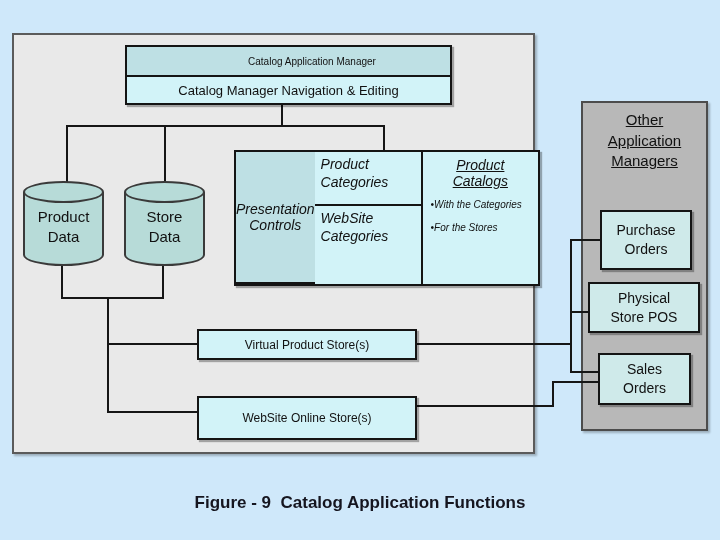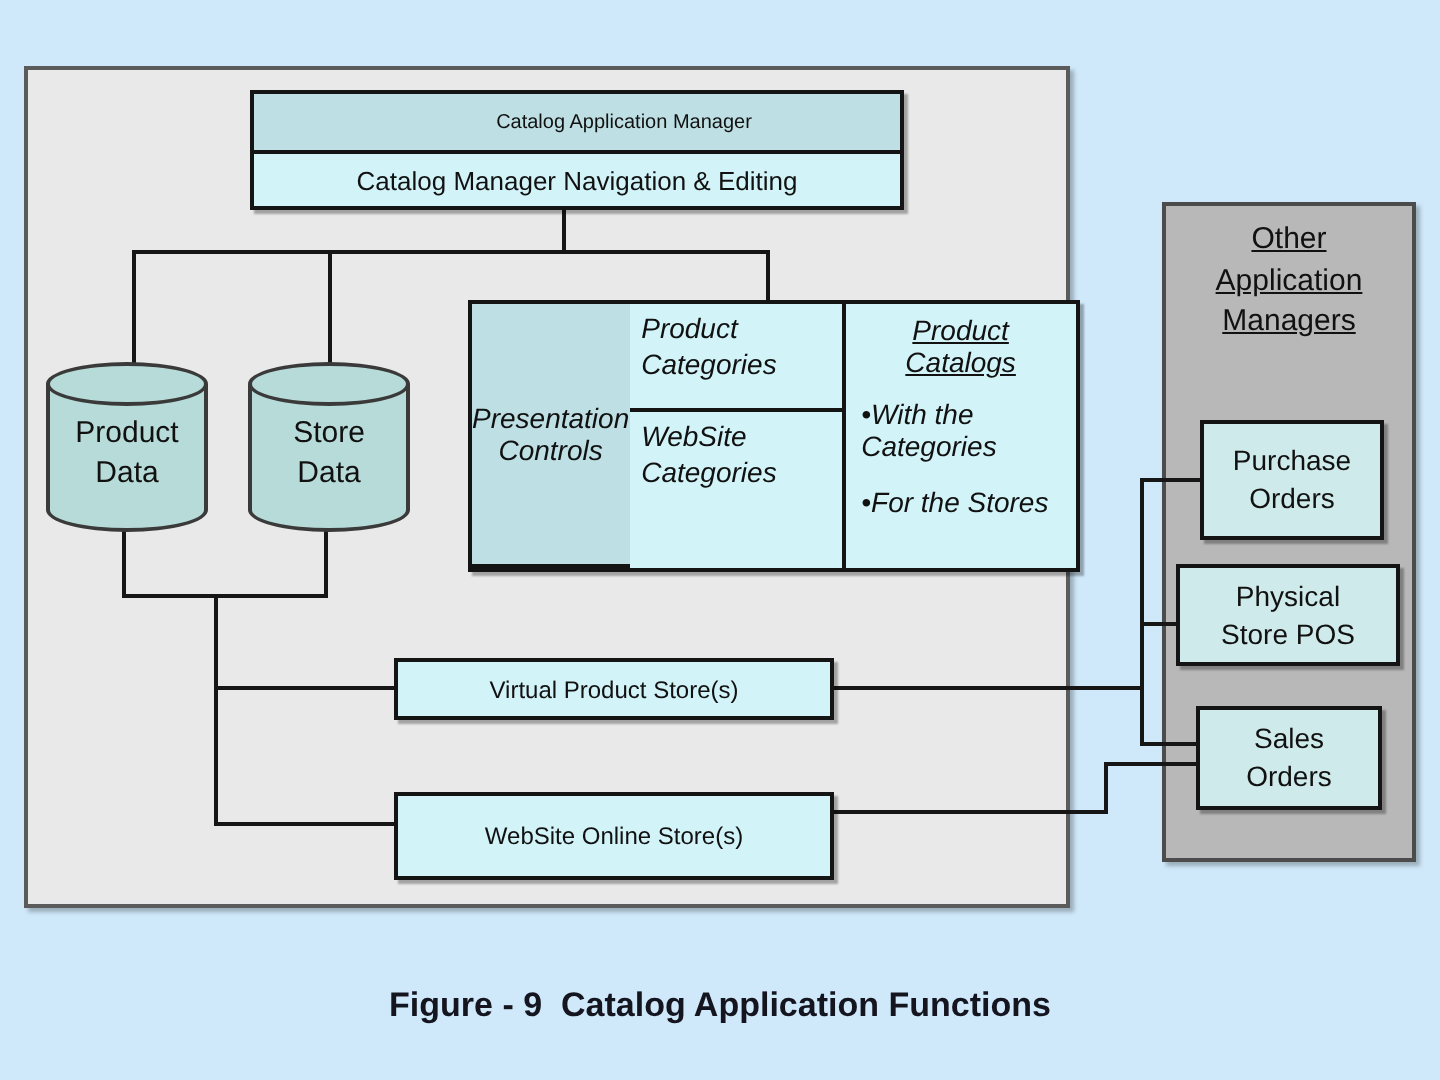--- a/index.html
+++ b/index.html
@@ -67,21 +67,21 @@
   
   .pc{left:234px;top:150px;width:306px;height:136px;display:flex;padding:0;font-style:italic;}
   .pc-header{flex:0 0 26px;background:var(--header-fill);border-bottom:2px solid #141414;font-size:14px;}
   .pc-body{flex:1;display:flex;min-height:0;}
   .pc-left{width:108px;border-right:2px solid #141414;display:flex;flex-direction:column;box-sizing:border-box;}
   .pc-cell{background:var(--cell-fill);padding:3px 6px;font-size:14px;line-height:1.3;box-sizing:border-box;}
   .pc-cell-1{flex:0 0 54px;border-bottom:2px solid #141414;}
   .pc-cell-2{flex:1;}
   .pc-right{flex:1;background:var(--cell-fill);padding:5px 8px;box-sizing:border-box;}
   .pc-right-title{font-size:14px;text-decoration:underline;margin-bottom:10px;text-align:center;}
-  .pc-bullet{font-size:14px;margin-bottom:12px;}
+  .pc-bullet{font-size:10px;margin-bottom:12px;}
   
   .store-bar{height:31px;font-size:12px;}
   .virtual{left:197px;top:329px;width:220px;}
   .website{left:197px;top:396px;width:220px;height:44px;}
   
   .ext-box{background:var(--external-box-fill);font-size:14px;line-height:1.35;flex-direction:column;}
   .purchase{left:600px;top:210px;width:92px;height:60px;}
   .physical{left:588px;top:282px;width:112px;height:51px;}
   .sales{left:598px;top:353px;width:93px;height:52px;}
   

